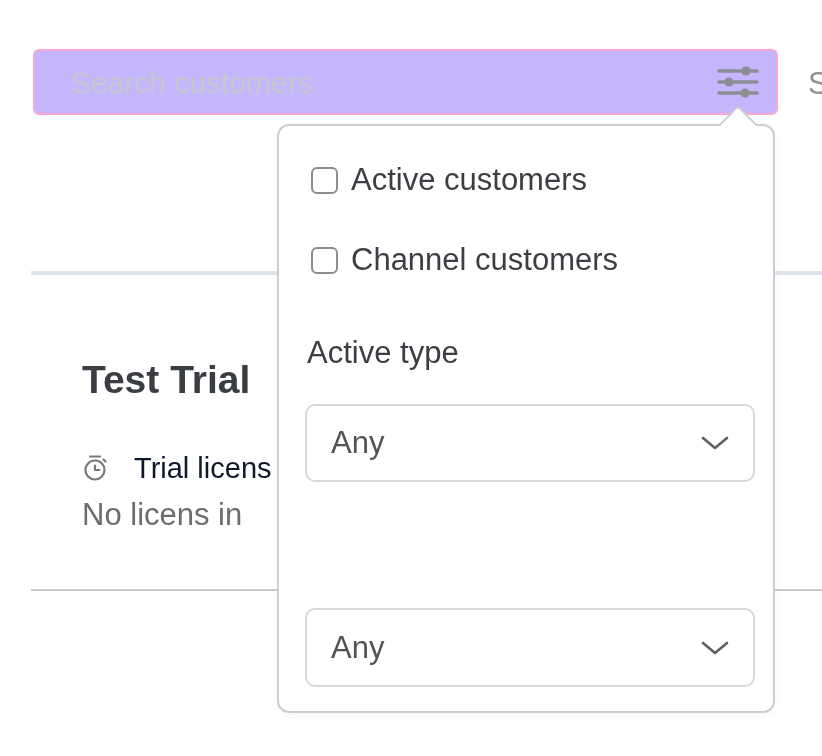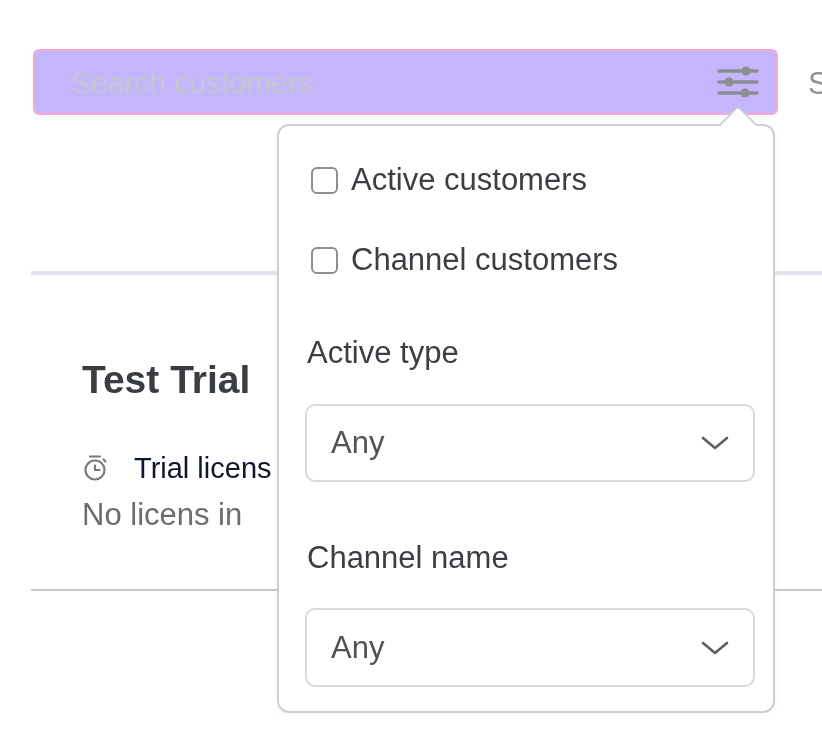--- a/index.html
+++ b/index.html
@@ -277,21 +277,20 @@
 
   <div class="select-box select1">
     <span class="select-value">Any</span>
     <span class="select-chevron">
       <svg width="28" height="16" viewBox="0 0 28 16" fill="none">
         <polyline points="2,3 14,13 26,3" stroke="#5d6063" stroke-width="2.6" fill="none" stroke-linecap="round" stroke-linejoin="round"></polyline>
       </svg>
     </span>
   </div>
 
-  <div class="field-label channel">Channel name</div>
 
   <div class="select-box select2">
     <span class="select-value">Any</span>
     <span class="select-chevron">
       <svg width="28" height="16" viewBox="0 0 28 16" fill="none">
         <polyline points="2,3 14,13 26,3" stroke="#5d6063" stroke-width="2.6" fill="none" stroke-linecap="round" stroke-linejoin="round"></polyline>
       </svg>
     </span>
   </div>
 </div>

